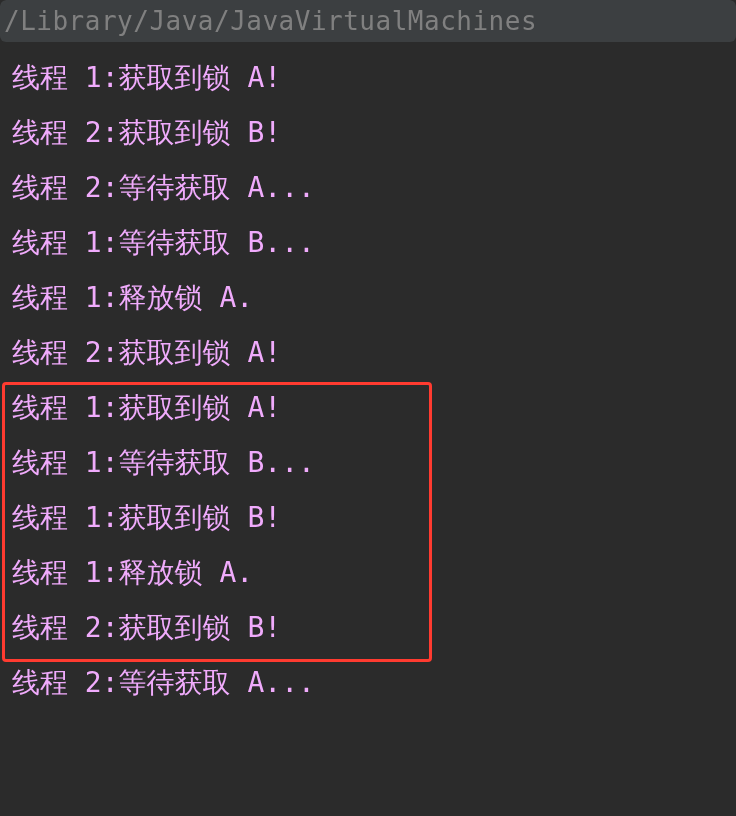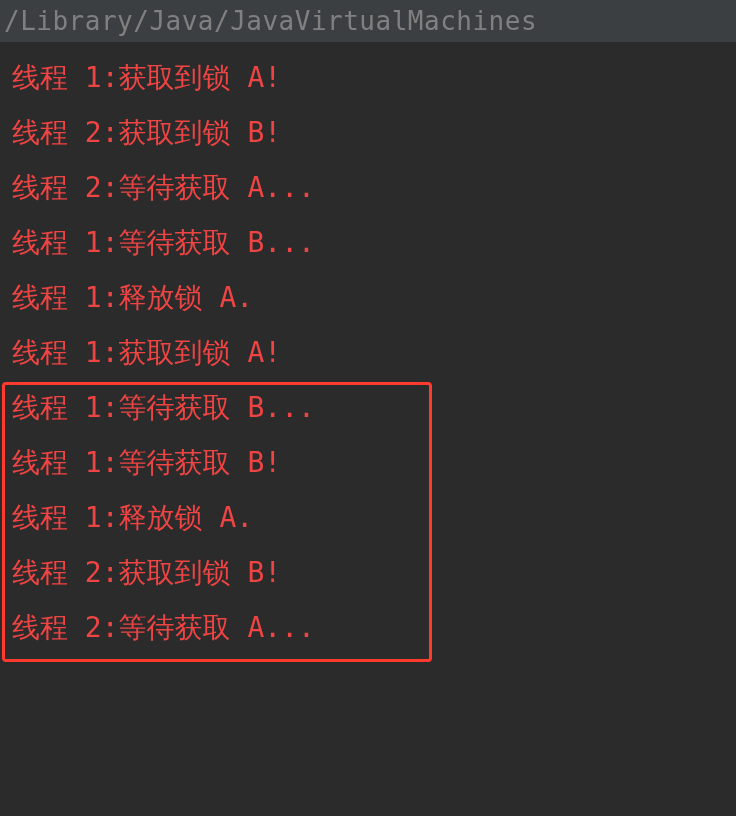--- a/index.html
+++ b/index.html
@@ -1,18 +1,19 @@
 <!DOCTYPE html>
 <html><head>
   <meta charset="utf-8">
   <style>
     * {
       margin: 0;
       padding: 0;
       box-sizing: border-box;
+      border-radius: 6px;
     }
     body {
       width: 736px;
       height: 816px;
       background-color: #2b2b2b;
       font-family: "Menlo", "Monaco", "Consolas", monospace;
       overflow: hidden;
     }
     .header-path {
       background-color: #3c3f41;
@@ -21,21 +22,21 @@
       padding: 6px 0 6px 4px;
       white-space: nowrap;
       overflow: hidden;
       letter-spacing: 0.5px;
     }
     .console-output {
       padding: 8px 0 0 12px;
       position: relative;
     }
     .line {
-      color: #ef4444;
+      color: #f0abfc;
       font-size: 28px;
       line-height: 55px;
       white-space: pre;
       font-weight: 500;
     }
     .highlight-box {
       position: absolute;
       border: 3px solid #ff3b30;
       border-radius: 4px;
       pointer-events: none;
@@ -45,20 +46,21 @@
 <body>
 
 <div class="header-path">/Library/Java/JavaVirtualMachines</div>
 
 <div class="console-output">
   <div class="line">线程 1:获取到锁 A!</div>
   <div class="line">线程 2:获取到锁 B!</div>
   <div class="line">线程 2:等待获取 A...</div>
   <div class="line">线程 1:等待获取 B...</div>
   <div class="line">线程 1:释放锁 A.</div>
+  <div class="line">线程 2:获取到锁 A!</div>
   <div class="line">线程 1:获取到锁 A!</div>
   <div class="line">线程 1:等待获取 B...</div>
-  <div class="line">线程 1:等待获取 B!</div>
+  <div class="line">线程 1:获取到锁 B!</div>
   <div class="line">线程 1:释放锁 A.</div>
   <div class="line">线程 2:获取到锁 B!</div>
   <div class="line">线程 2:等待获取 A...</div>
   <div class="highlight-box" style="top:340px;left:2px;width:430px;height:280px;"></div>
 </div>
 
 </body></html>

